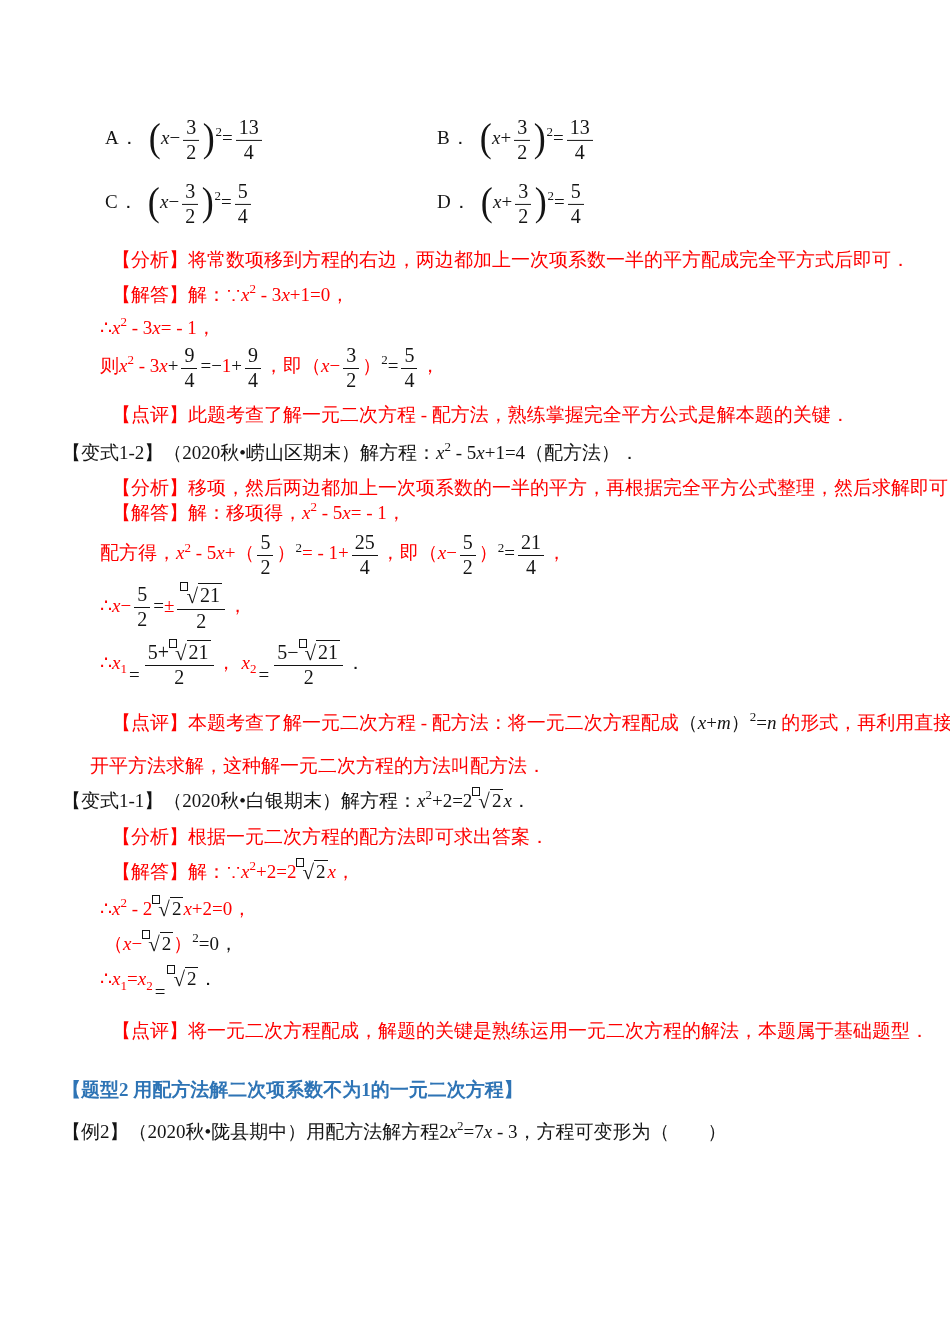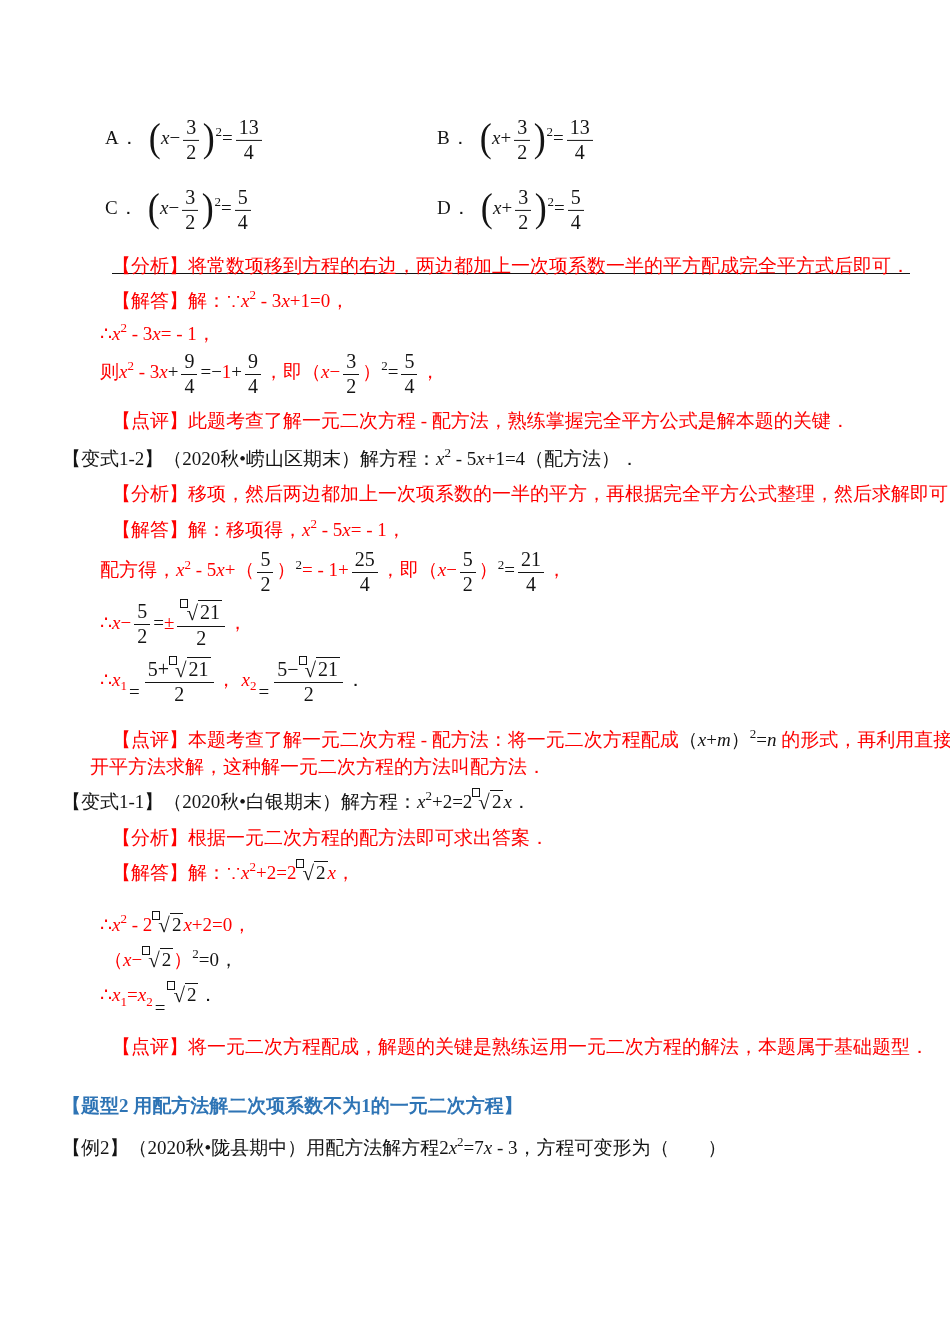--- a/index.html
+++ b/index.html
@@ -32,39 +32,39 @@
   .sp{display:inline-block;}
 </style>
 </head>
 <body>
 
 <main>
     <div class="optrow" style="margin-top: 12px;">
       <span class="opt" style="left: 43px;"><span class="lbl c-k">A．</span><span class="bp c-k">(</span><span class="iv c-k">x</span><span class="t c-k">−</span><span class="frac c-k"><span class="num">3</span><span class="den">2</span></span><span class="bp c-k">)</span><span class="sup c-k">2</span><span class="t c-k">=</span><span class="frac c-k"><span class="num">13</span><span class="den">4</span></span></span>
       <span class="opt" style="left: 375px;"><span class="lbl c-k">B．</span><span class="bp c-k">(</span><span class="iv c-k">x</span><span class="t c-k">+</span><span class="frac c-k"><span class="num">3</span><span class="den">2</span></span><span class="bp c-k">)</span><span class="sup c-k">2</span><span class="t c-k">=</span><span class="frac c-k"><span class="num">13</span><span class="den">4</span></span></span>
     </div>
-    <div class="optrow" style="margin-top: 6px;">
+    <div class="optrow" style="margin-top: 0;">
       <span class="opt" style="left: 43px;"><span class="lbl c-k">C．</span><span class="bp c-k">(</span><span class="iv c-k">x</span><span class="t c-k">−</span><span class="frac c-k"><span class="num">3</span><span class="den">2</span></span><span class="bp c-k">)</span><span class="sup c-k">2</span><span class="t c-k">=</span><span class="frac c-k"><span class="num">5</span><span class="den">4</span></span></span>
       <span class="opt" style="left: 375px;"><span class="lbl c-k">D．</span><span class="bp c-k">(</span><span class="iv c-k">x</span><span class="t c-k">+</span><span class="frac c-k"><span class="num">3</span><span class="den">2</span></span><span class="bp c-k">)</span><span class="sup c-k">2</span><span class="t c-k">=</span><span class="frac c-k"><span class="num">5</span><span class="den">4</span></span></span>
     </div>
-    <div class="line" style="margin-top: 12px; padding-left: 50px; text-decoration: underline;"><span class="t c-r">【分析】将常数项移到方程的右边，两边都加上一次项系数一半的平方配成完全平方式后即可．</span></div>
+    <div class="line" style="margin-top: 12px; padding-left: 50px;"><span class="t c-r">【分析】将常数项移到方程的右边，两边都加上一次项系数一半的平方配成完全平方式后即可．</span></div>
     <div class="line" style="margin-top: 10px; padding-left: 50px;"><span class="t c-r">【解答】解：∵</span><span class="iv c-r">x</span><span class="sup c-r">2</span><span class="t c-r"> - 3</span><span class="iv c-r">x</span><span class="t c-r">+1=0，</span></div>
     <div class="line" style="margin-top: 8px; padding-left: 38px;"><span class="t c-r">∴</span><span class="iv c-r">x</span><span class="sup c-r">2</span><span class="t c-r"> - 3</span><span class="iv c-r">x</span><span class="t c-r">= - 1，</span></div>
     <div class="line" style="margin-top: 4px; padding-left: 38px;"><span class="t c-r">则</span><span class="iv c-r">x</span><span class="sup c-r">2</span><span class="t c-r"> - 3</span><span class="iv c-r">x</span><span class="t c-k">+</span><span class="frac c-k"><span class="num">9</span><span class="den">4</span></span><span class="t c-k">=−</span><span class="t c-r">1</span><span class="t c-k">+</span><span class="frac c-k"><span class="num">9</span><span class="den">4</span></span><span class="t c-r">，即（</span><span class="iv c-r">x</span><span class="t c-r">−</span><span class="frac c-k"><span class="num">3</span><span class="den">2</span></span><span class="t c-r">）</span><span class="sup c-k">2</span><span class="t c-k">=</span><span class="frac c-k"><span class="num">5</span><span class="den">4</span></span><span class="t c-r">，</span></div>
     <div class="line" style="margin-top: 12px; padding-left: 50px;"><span class="t c-r">【点评】此题考查了解一元二次方程 - 配方法，熟练掌握完全平方公式是解本题的关键．</span></div>
     <div class="line" style="margin-top: 13px;"><span class="t c-k">【变式1-2】（2020秋•崂山区期末）解方程：</span><span class="iv c-k">x</span><span class="sup c-k">2</span><span class="t c-k"> - 5</span><span class="iv c-k">x</span><span class="t c-k">+1=4（配方法）．</span></div>
     <div class="line" style="margin-top: 10px; padding-left: 50px;"><span class="t c-r">【分析】移项，然后两边都加上一次项系数的一半的平方，再根据完全平方公式整理，然后求解即可．</span></div>
-    <div class="line" style="margin-top: 11px; padding-left: 50px;"><span class="t c-r">【解答】解：移项得，</span><span class="iv c-r">x</span><span class="sup c-r">2</span><span class="t c-r"> - 5</span><span class="iv c-r">x</span><span class="t c-r">= - 1，</span></div>
+    <div class="line" style="padding-left: 50px;"><span class="t c-r">【解答】解：移项得，</span><span class="iv c-r">x</span><span class="sup c-r">2</span><span class="t c-r"> - 5</span><span class="iv c-r">x</span><span class="t c-r">= - 1，</span></div>
     <div class="line" style="margin-top: 6px; padding-left: 38px;"><span class="t c-r">配方得，</span><span class="iv c-r">x</span><span class="sup c-r">2</span><span class="t c-r"> - 5</span><span class="iv c-r">x</span><span class="t c-r">+（</span><span class="frac c-k"><span class="num">5</span><span class="den">2</span></span><span class="t c-r">）</span><span class="sup c-k">2</span><span class="t c-r">= - 1+</span><span class="frac c-k"><span class="num">25</span><span class="den">4</span></span><span class="t c-r">，即（</span><span class="iv c-r">x</span><span class="t c-r">−</span><span class="frac c-k"><span class="num">5</span><span class="den">2</span></span><span class="t c-r">）</span><span class="sup c-k">2</span><span class="t c-k">=</span><span class="frac c-k"><span class="num">21</span><span class="den">4</span></span><span class="t c-r">，</span></div>
     <div class="line" style="margin-top: 4px; padding-left: 38px;"><span class="t c-r">∴</span><span class="iv c-r">x</span><span class="t c-r">−</span><span class="frac c-k"><span class="num">5</span><span class="den">2</span></span><span class="t c-k">=</span><span class="t c-r">±</span><span class="frac c-k"><span class="num"><span class="rad c-k"><span class="radbox"></span><span class="radsign">√</span><span class="radbody">21</span></span></span><span class="den">2</span></span><span class="t c-r">，</span></div>
     <div class="line" style="margin-top: 6px; padding-left: 38px;"><span class="t c-r">∴</span><span class="iv c-r">x</span><span class="sub c-r">1</span><span class="eq c-k">=</span><span class="frac c-k"><span class="num"><span class="t c-k">5+</span><span class="rad c-k"><span class="radbox"></span><span class="radsign">√</span><span class="radbody">21</span></span></span><span class="den">2</span></span><span class="t c-r">，</span><span class="sp" style="width: 6px;"></span><span class="iv c-r">x</span><span class="sub c-r">2</span><span class="eq c-k">=</span><span class="frac c-k"><span class="num"><span class="t c-k">5−</span><span class="rad c-k"><span class="radbox"></span><span class="radsign">√</span><span class="radbody">21</span></span></span><span class="den">2</span></span><span class="t c-k">．</span></div>
     <div class="line" style="margin-top: 22px; padding-left: 50px;"><span class="t c-r">【点评】本题考查了解一元二次方程 - 配方法：将一元二次方程配成</span><span class="t c-k">（</span><span class="iv c-k">x</span><span class="t c-k">+</span><span class="iv c-k">m</span><span class="t c-k">）</span><span class="sup c-k">2</span><span class="t c-k">=</span><span class="iv c-k">n</span><span class="t c-r"> 的形式，再利用直接</span></div>
-    <div class="line" style="margin-top: 2px; padding-left: 28px;"><span class="t c-r">开平方法求解，这种解一元二次方程的方法叫配方法．</span></div>
+    <div class="line" style="margin-top: 18px; padding-left: 28px;"><span class="t c-r">开平方法求解，这种解一元二次方程的方法叫配方法．</span></div>
     <div class="line" style="margin-top: 8px;"><span class="t c-k">【变式1-1】（2020秋•白银期末）解方程：</span><span class="iv c-k">x</span><span class="sup c-k">2</span><span class="t c-k">+2=2</span><span class="rad c-k"><span class="radbox"></span><span class="radsign">√</span><span class="radbody">2</span></span><span class="iv c-k">x</span><span class="t c-k">．</span></div>
     <div class="line" style="margin-top: 10px; padding-left: 50px;"><span class="t c-r">【分析】根据一元二次方程的配方法即可求出答案．</span></div>
     <div class="line" style="margin-top: 8px; padding-left: 50px;"><span class="t c-r">【解答】解：∵</span><span class="iv c-r">x</span><span class="sup c-r">2</span><span class="t c-r">+2=2</span><span class="rad c-k"><span class="radbox"></span><span class="radsign">√</span><span class="radbody">2</span></span><span class="iv c-r">x</span><span class="t c-r">，</span></div>
-    <div class="line" style="margin-top: 23px; padding-left: 38px;"><span class="t c-r">∴</span><span class="iv c-r">x</span><span class="sup c-r">2</span><span class="t c-r"> - 2</span><span class="rad c-k"><span class="radbox"></span><span class="radsign">√</span><span class="radbody">2</span></span><span class="iv c-r">x</span><span class="t c-r">+2=0，</span></div>
+    <div class="line" style="margin-top: 8px; padding-left: 38px;"><span class="t c-r">∴</span><span class="iv c-r">x</span><span class="sup c-r">2</span><span class="t c-r"> - 2</span><span class="rad c-k"><span class="radbox"></span><span class="radsign">√</span><span class="radbody">2</span></span><span class="iv c-r">x</span><span class="t c-r">+2=0，</span></div>
     <div class="line" style="margin-top: 7px; padding-left: 42px;"><span class="t c-r">（</span><span class="iv c-r">x</span><span class="t c-r">−</span><span class="rad c-k"><span class="radbox"></span><span class="radsign">√</span><span class="radbody">2</span></span><span class="t c-r">）</span><span class="sup c-k">2</span><span class="t c-k">=0，</span></div>
     <div class="line" style="margin-top: 7px; padding-left: 38px;"><span class="t c-r">∴</span><span class="iv c-r">x</span><span class="sub c-r">1</span><span class="t c-r">=</span><span class="iv c-r">x</span><span class="sub c-r">2</span><span class="eq c-k">=</span><span class="rad c-k"><span class="radbox"></span><span class="radsign">√</span><span class="radbody">2</span></span><span class="t c-k">．</span></div>
     <div class="line" style="margin-top: 26px; padding-left: 50px;"><span class="t c-r">【点评】将一元二次方程配成，解题的关键是熟练运用一元二次方程的解法，本题属于基础题型．</span></div>
     <div class="line bold" style="margin-top: 34px;"><span class="t c-b">【题型2 用配方法解二次项系数不为1的一元二次方程】</span></div>
     <div class="line" style="margin-top: 17px;"><span class="t c-k">【例2】（2020秋•陇县期中）用配方法解方程2</span><span class="iv c-k">x</span><span class="sup c-k">2</span><span class="t c-k">=7</span><span class="iv c-k">x</span><span class="t c-k"> - 3，方程可变形为（　　）</span></div>
   </main>
 
 </body></html>

